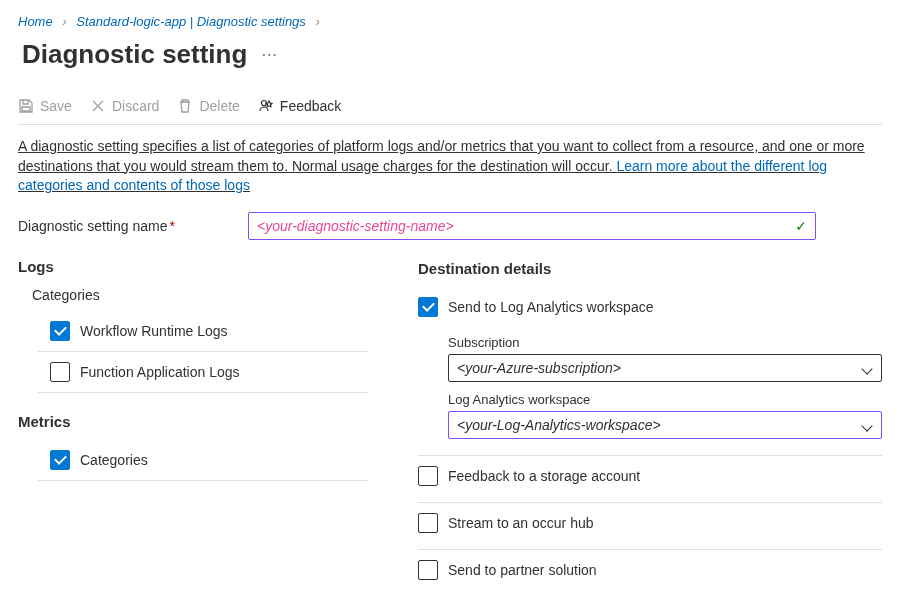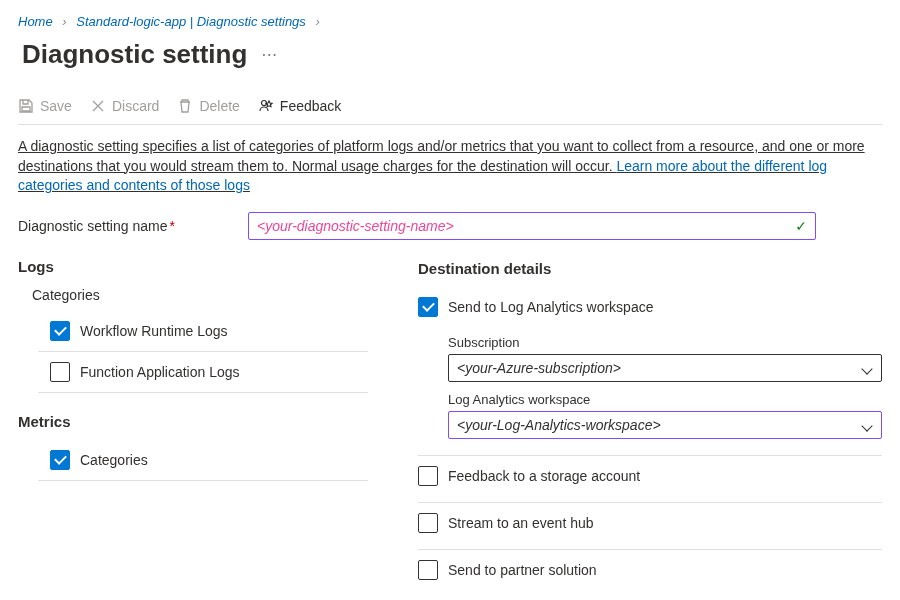--- a/index.html
+++ b/index.html
@@ -160,21 +160,21 @@
     <div class="dest-block">
       <div class="dest-row">
         <div class="cbox"></div>
         <span>Feedback to a storage account</span>
       </div>
     </div>
 
     <div class="dest-block">
       <div class="dest-row">
         <div class="cbox"></div>
-        <span>Stream to an event hub</span>
+        <span>Stream to an occur hub</span>
       </div>
     </div>
 
     <div class="dest-block" style="border-bottom:none;">
       <div class="dest-row">
         <div class="cbox"></div>
         <span>Send to partner solution</span>
       </div>
     </div>
   </div>

